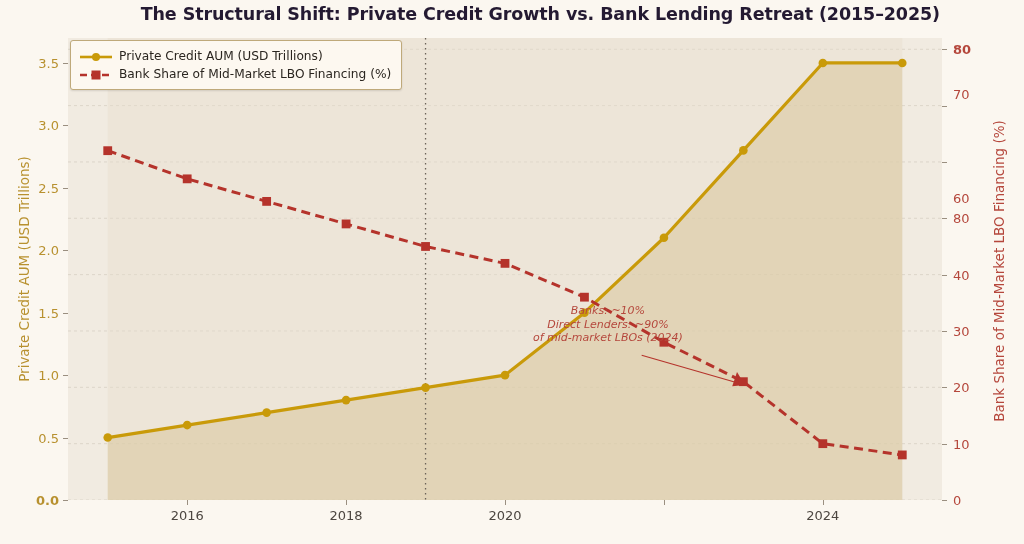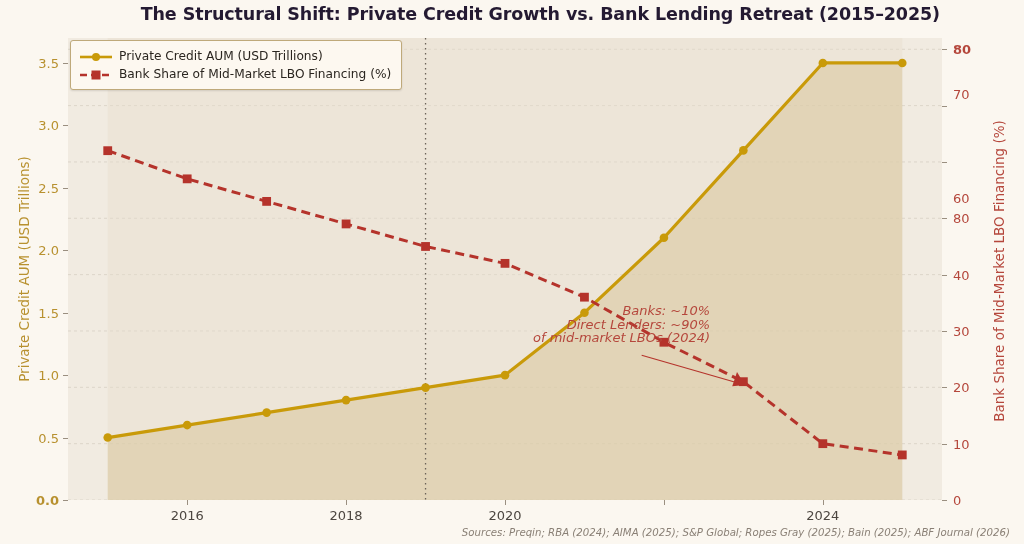--- a/index.html
+++ b/index.html
@@ -80,22 +80,22 @@
   .legend-label{font-size:12.2px;color:#2b2620;margin-left:6px;white-space:nowrap;}
   .legend-key{width:34px;height:14px;position:relative;}
 
   .ann-basel{
     position:absolute;left:432px;top:86px;
     font-size:10.8px;font-style:italic;color:#6b6258;
     line-height:13.5px;z-index:5;white-space:nowrap;
   }
   .ann-red{
     position:absolute;left:533px;top:304px;
-    font-size:13px;font-style:italic;color:#b5473c;
-    line-height:13.6px;text-align:right;z-index:5;white-space:nowrap;
+    font-size:11px;font-style:italic;color:#b5473c;
+    line-height:13.6px;text-align:center;z-index:5;white-space:nowrap;
   }
   .sources{
     position:absolute;right:14px;bottom:6px;
     font-size:10.2px;font-style:italic;color:#8a8076;
     white-space:nowrap;
   }
 </style>
 </head>
 <body>
 
@@ -241,15 +241,14 @@
     </div>
   </div>
 
 
   <div class="ann-red">
     <div>Banks: ~10%</div>
     <div>Direct Lenders: ~90%</div>
     <div>of mid-market LBOs (2024)</div>
   </div>
 
-  <div class="sources">Sources: Preqin; RBA (2024); AIMA (2025); S&amp;P Global; Ropes Gray (2025); Bain (2025); ABF Journal (2026)</div>
 
 </div>
 
 </body></html>

